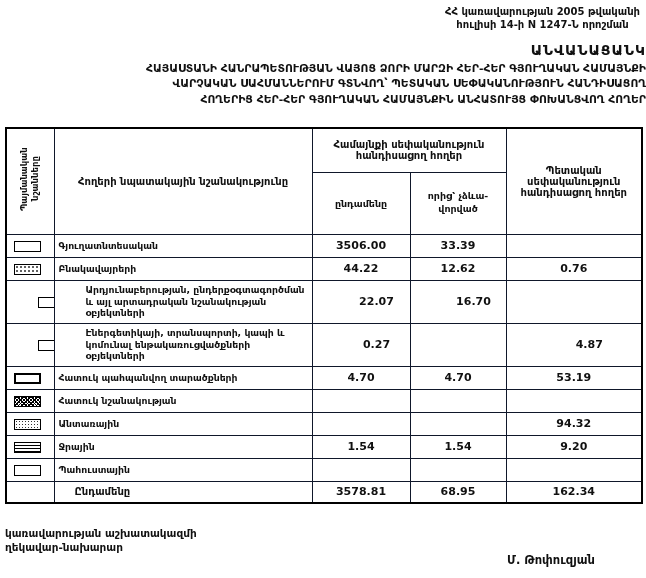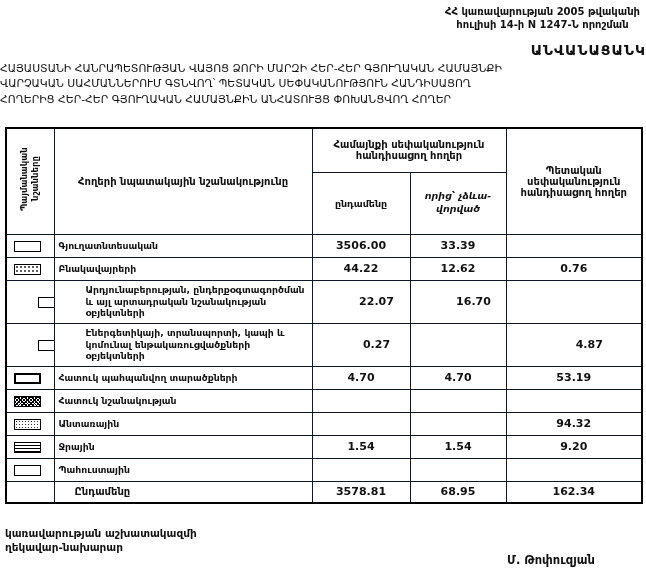--- a/index.html
+++ b/index.html
@@ -17,22 +17,22 @@
     font-size: 10px; font-weight: bold; line-height: 1.25;
   }
   .doc-title {
     position: absolute; top: 42px; left: 0; width: 100%;
     text-align: right;
     font-size: 14px; font-weight: bold; letter-spacing: 1px;
     white-space: nowrap;
   }
   .subtitle {
     position: absolute; top: 61px; left: 0; width: 100%;
-    text-align: left;
-    font-size: 10.8px; font-weight: normal; line-height: 1.42;
+    text-align: right;
+    font-size: 10.8px; font-weight: bold; line-height: 1.42;
     white-space: nowrap;
   }
   table.main {
     position: absolute; top: 127px; left: 5px;
     width: 636px;
     border-collapse: collapse;
     table-layout: fixed;
     border: 2px solid #000;
   }
   table.main th, table.main td {
@@ -47,21 +47,21 @@
     display: inline-block;
     writing-mode: vertical-rl;
     transform: rotate(180deg);
     font-size: 8.5px; font-weight: bold; line-height: 1.35;
     max-height: 96px;
     text-align: center;
   }
   th.th-purpose { font-size: 10px; text-align: center; padding: 2px; }
   th.th-group  { height: 44px; font-size: 10px; text-align: center; padding: 2px 10px; }
   th.th-total  { height: 62px; font-size: 9.5px; text-align: center; }
-  th.th-ofwhich{ font-size: 9.5px; text-align: center; white-space: pre-line; line-height: 1.35; font-style: italic; }
+  th.th-ofwhich{ font-size: 9.5px; text-align: center; white-space: pre-line; line-height: 1.35; }
   th.th-state  { font-size: 10px; text-align: center; padding: 2px 14px; }
   td.c-sym { text-align: left; padding-left: 7px; }
   .swatch {
     display: inline-block;
     width: 27px; height: 11px;
     border: 1px solid #000;
     background: #fff;
     vertical-align: middle;
   }
   .pat-plain { background: #fff; }

